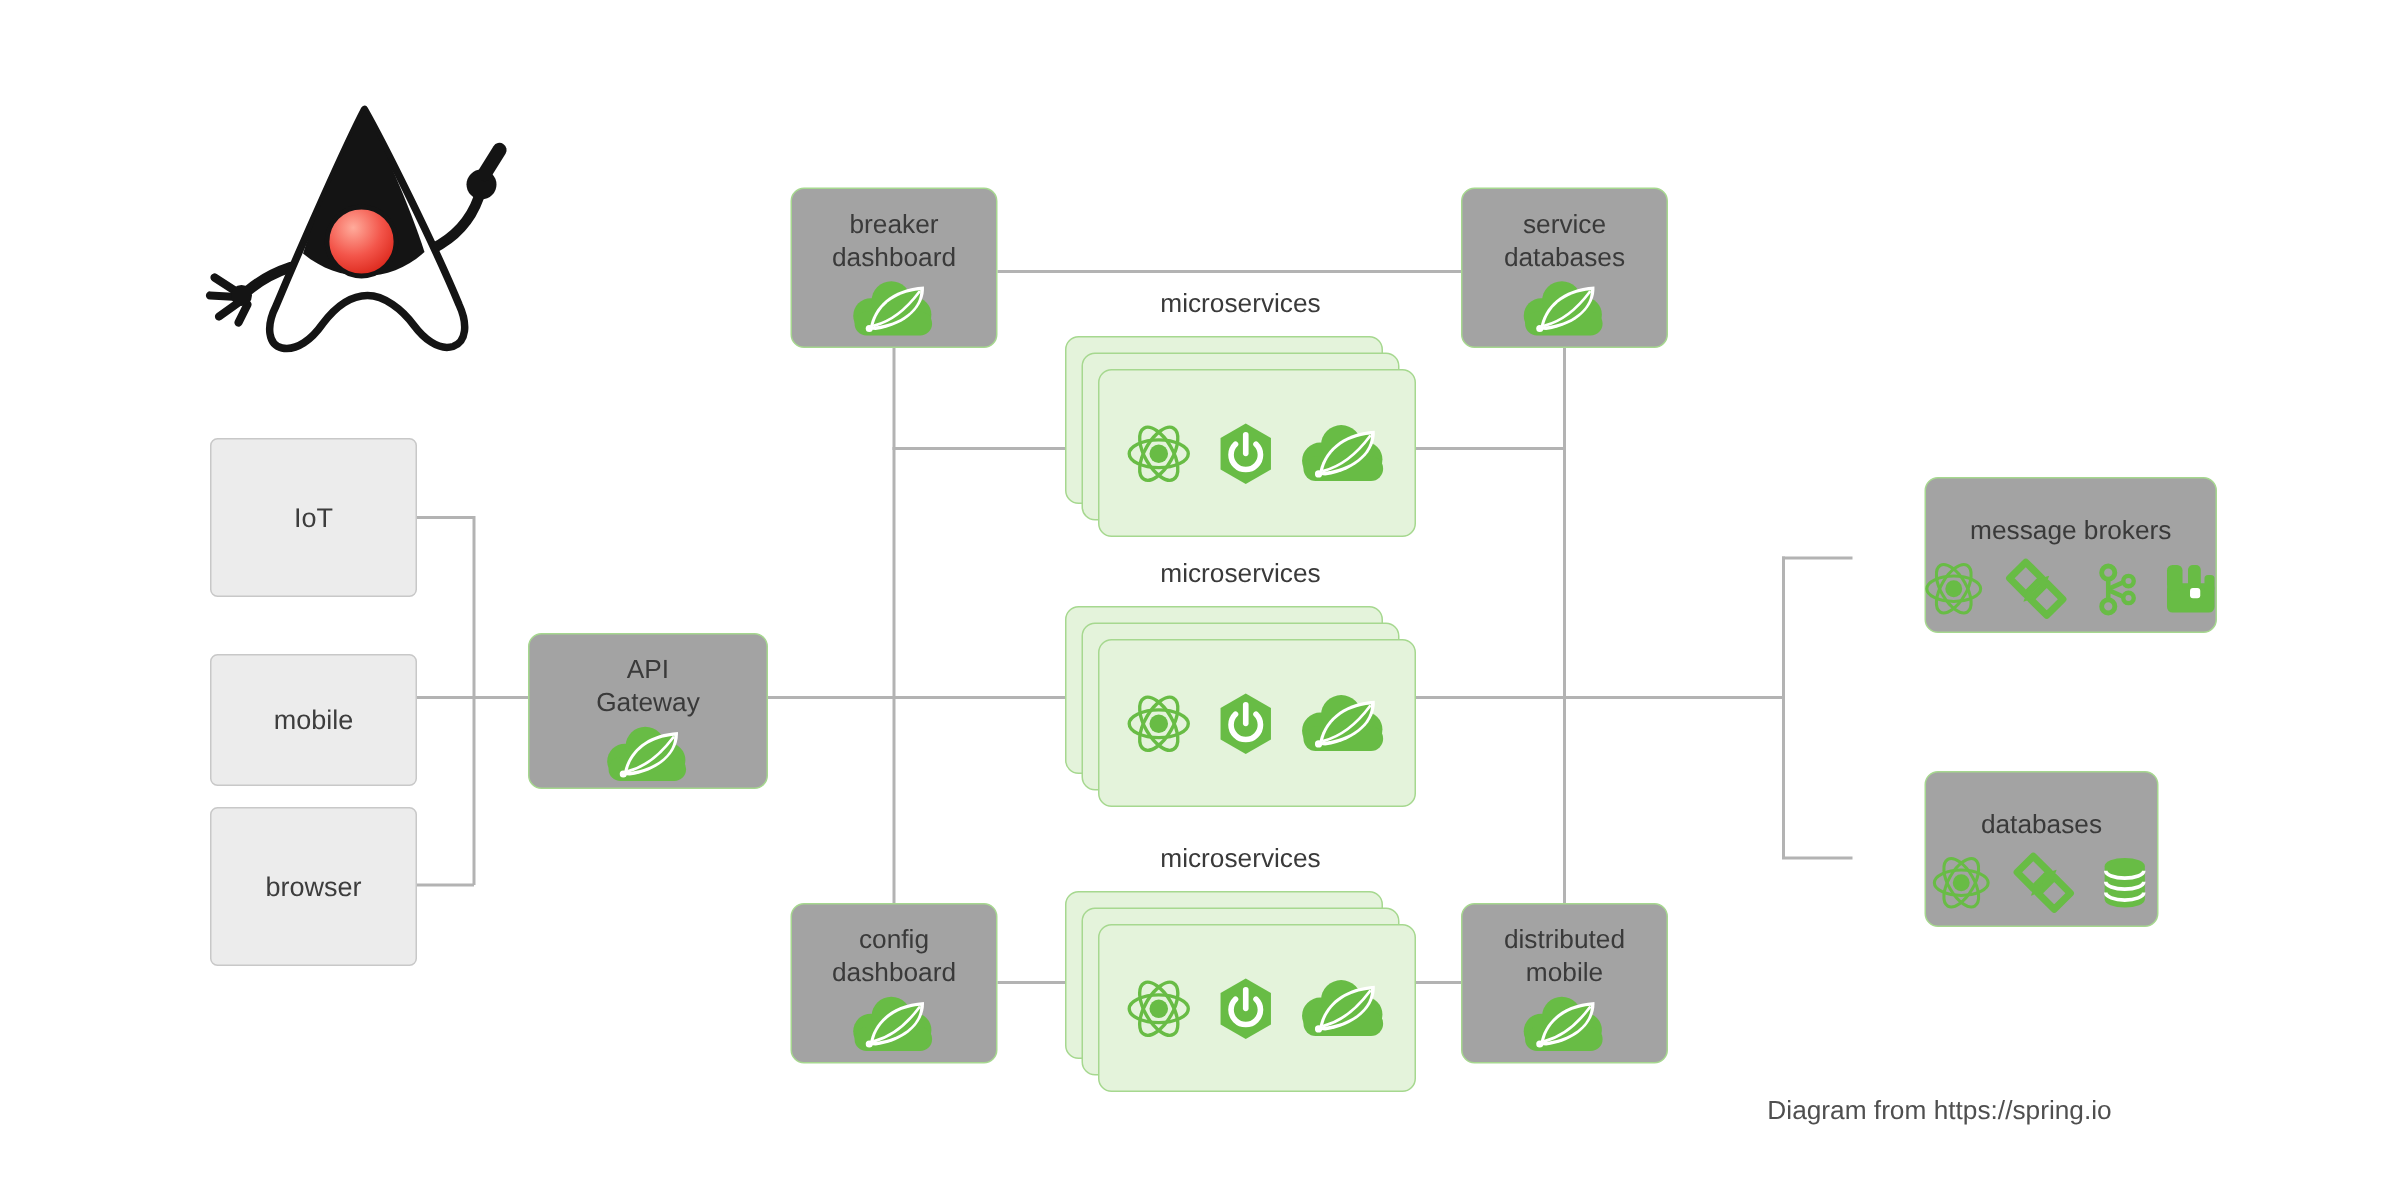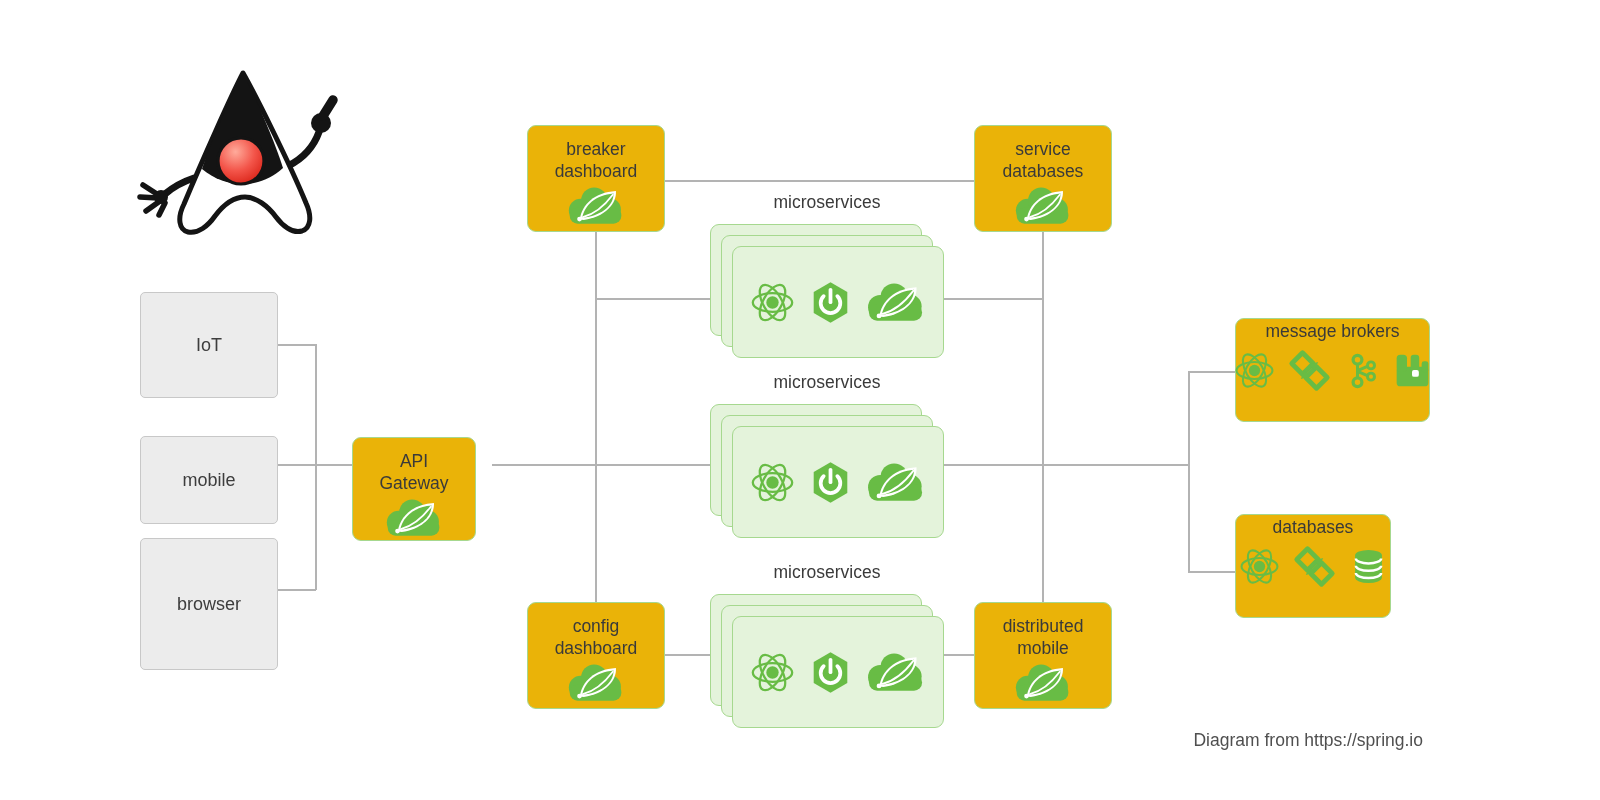--- a/index.html
+++ b/index.html
@@ -1,37 +1,37 @@
 <!DOCTYPE html>
 <html><head>
 <meta charset="utf-8">
 <style>
   html,body{margin:0;padding:0;background:#ffffff;}
   #canvas{
     position:relative;width:1600px;height:800px;overflow:hidden;
     font-family:"Liberation Sans",sans-serif;background:#ffffff;
   }
   .cline{position:absolute;background:#b3b3b3;}
-  .gbox{position:absolute;background:#eab308;border:1.5px solid #a6d88f;
+  .gbox{position:absolute;background:#a3a3a3;border:1.5px solid #a6d88f;
         border-radius:9px;box-sizing:border-box;}
   .client{position:absolute;background:#ececec;border:1.5px solid #c8c8c8;
         border-radius:5px;box-sizing:border-box;display:flex;align-items:center;
         justify-content:center;font-size:18px;color:#3d3d3d;}
   .svcbox{display:flex;flex-direction:column;align-items:center;padding-top:13px;
         text-align:center;font-size:17.5px;line-height:1.24;color:#3a3a3a;}
   .svcbox .leafwrap{margin-top:4px;}
   .mslabel{position:absolute;text-align:center;font-size:17.5px;color:#3a3a3a;}
   .card{position:absolute;width:212px;height:112px;background:#e4f3db;
         border:1.5px solid #a6d88f;border-radius:9px;box-sizing:border-box;}
   .msrow{display:flex;align-items:center;justify-content:center;gap:14px;
         width:100%;height:100%;}
-  .endpoint{display:flex;flex-direction:column;align-items:center;padding-top:2px;
-        font-size:17.5px;color:#3a3a3a;}
+  .endpoint{display:flex;flex-direction:column;align-items:center;padding-top:24px;
+        font-size:17.5px;color:#3a3a3a;margin-left:48px;}
   .endrow{display:flex;align-items:center;justify-content:center;gap:13px;margin-top:7px;}
-  .caption{position:absolute;left:1163px;top:730px;width:260px;text-align:right;
+  .caption{position:absolute;left:1163px;top:730px;width:260px;text-align:center;
         font-size:17.5px;color:#4f4f4f;}
   svg.icn{display:block;}
   .icn-spring-cloud-leaf-icon{width:60px;height:41px;}
   .icn-spring-boot-icon{width:43px;height:43px;}
   .icn-spring-cloud-atom-icon{width:45px;height:45px;}
   .icn-spring-integration-icon{width:43px;height:43px;}
   .icn-kafka-icon{width:36px;height:36px;}
   .icn-rabbitmq-icon{width:39px;height:39px;}
   .icn-database-icon{width:39px;height:39px;}
   .endrow .icn-spring-cloud-atom-icon{width:41px;height:41px;}
@@ -162,25 +162,25 @@
 
     <circle cx="109" cy="95" r="23" fill="url(#noseGrad)" stroke="#141414" stroke-width="3.2"></circle>
   </svg>
 
   <div class="client" style="left:140px;top:292px;width:138px;height:106px">
     <span>IoT</span>
   </div>
   <div class="client" style="left:140px;top:436px;width:138px;height:88px">
     <span>mobile</span>
   </div>
-  <div class="client" style="left:140px;top:538px;width:138px;height:132px">
+  <div class="client" style="left:140px;top:538px;width:138px;height:106px">
     <span>browser</span>
   </div>
 
-  <div class="gbox svcbox" style="left:352px;top:437px;width:124px;height:104px">
+  <div class="gbox svcbox" style="left:352px;top:422px;width:160px;height:104px">
     <span>API</span>
     <span>Gateway</span>
     <span class="leafwrap">
         <svg class="icn icn-spring-cloud-leaf-icon">
           <use href="#spring-cloud-leaf-icon"></use>
         </svg>
       </span>
   </div>
 
   <div class="gbox svcbox" style="left:527px;top:125px;width:138px;height:107px">

